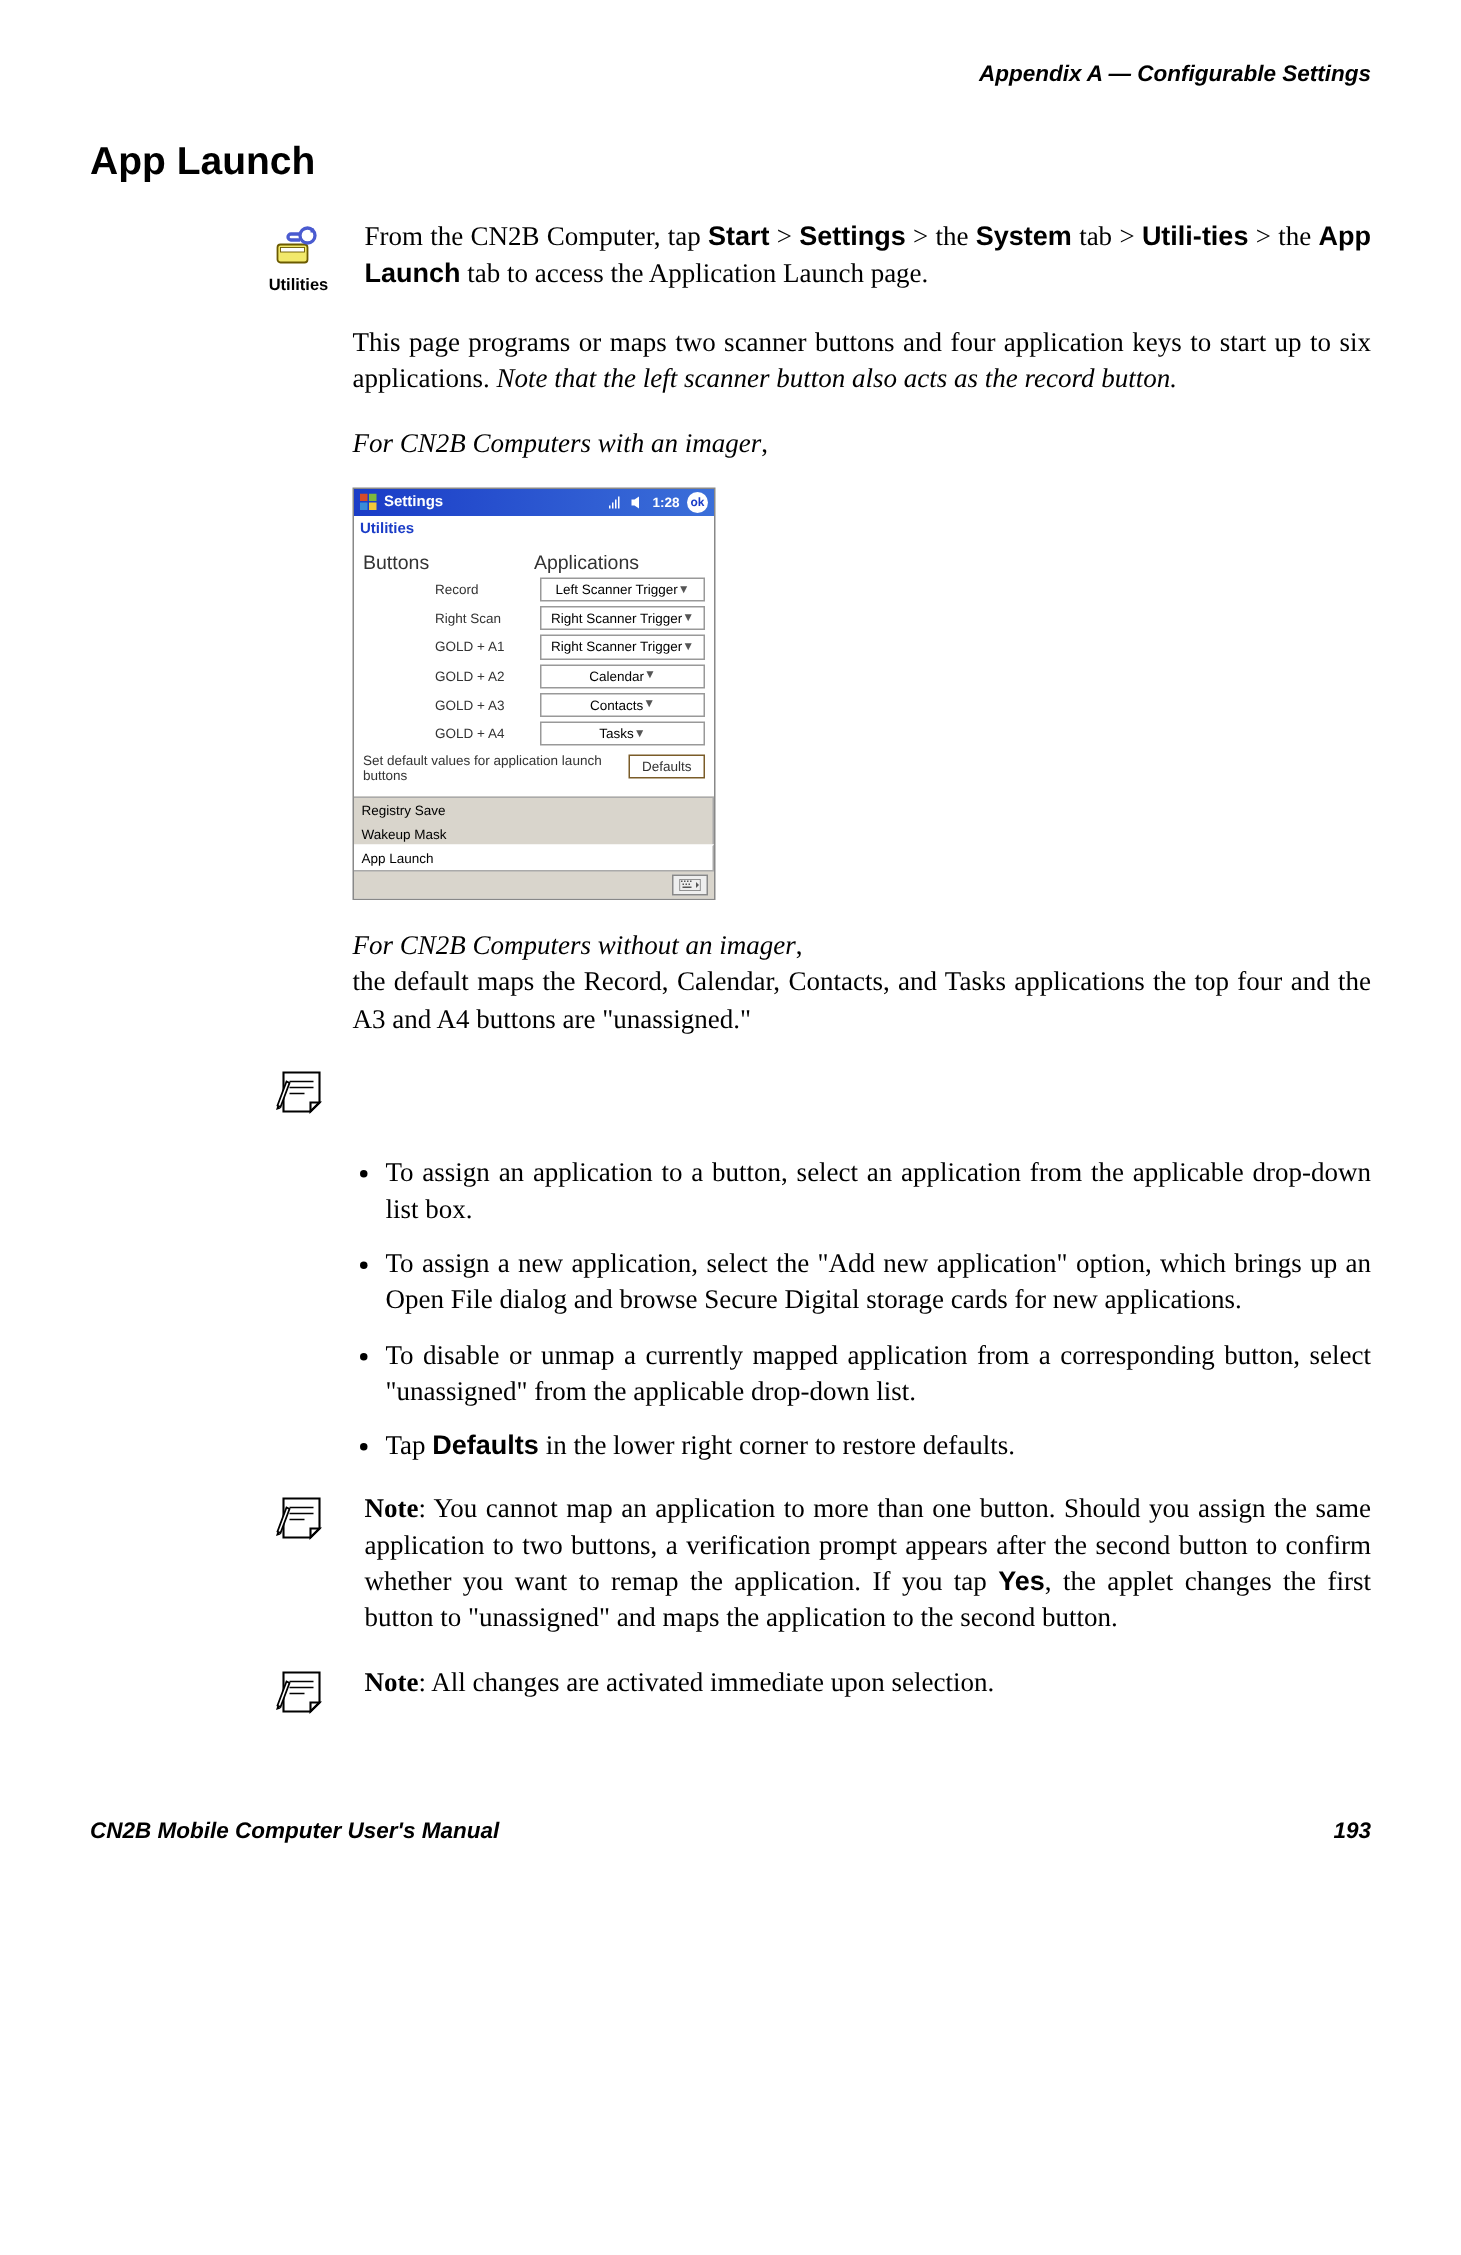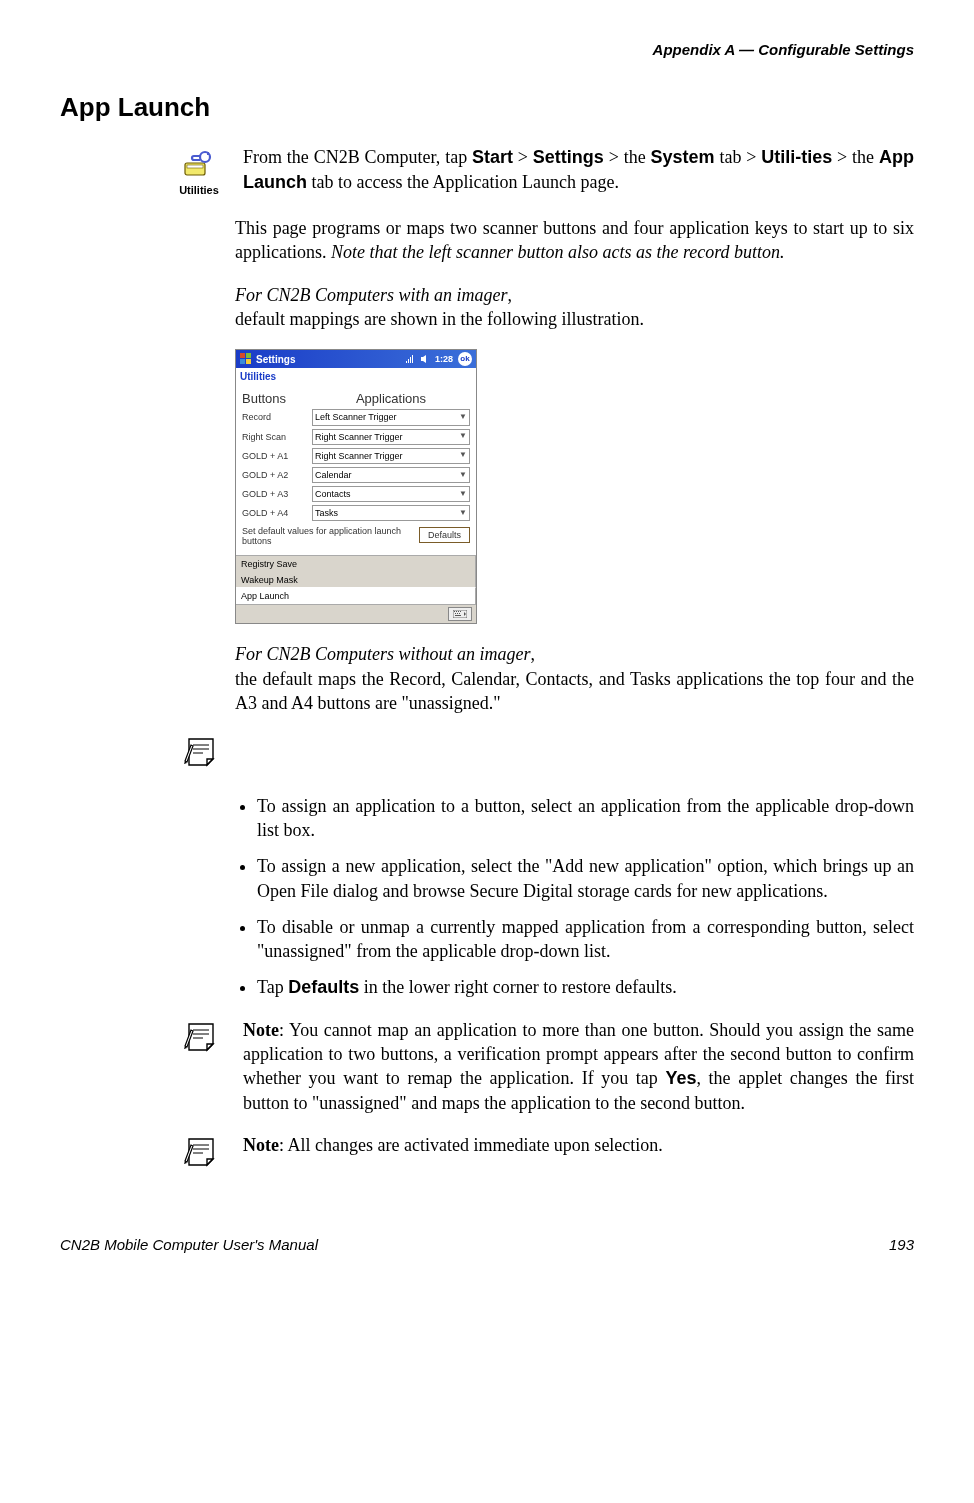--- a/index.html
+++ b/index.html
@@ -72,21 +72,21 @@
     margin-bottom: 12px;
     text-align: justify;
   }
   .bold { font-weight: bold; }
   .italic { font-style: italic; }
   .sans-bold { font-family: Arial, Helvetica, sans-serif; font-weight: bold; }
   .footer {
     display: flex;
     justify-content: space-between;
     font-family: Arial, Helvetica, sans-serif;
-    font-weight: normal;
+    font-weight: bold;
     font-style: italic;
     font-size: 15px;
     margin-top: 60px;
   }
   
   .ppc {
     margin-left: 175px;
     width: 240px;
     border: 1px solid #888;
     font-family: Tahoma, Arial, sans-serif;
@@ -111,24 +111,24 @@
     display:inline-flex; align-items:center; justify-content:center; font-size:8px; font-weight:bold;
   }
   .ppc-subtitle {
     color: #1a3cc7; font-weight: bold; font-size:10px; padding: 2px 4px;
   }
   .ppc-body { padding: 4px 6px 2px 6px; }
   .ppc-head-row { display:flex; font-size:13px; color:#333; margin-bottom:2px;}
   .ppc-head-row .c1 { width:70px; }
   .ppc-head-row .c2 { flex:1; text-align:center; }
   .ppc-row { display:flex; align-items:center; margin-bottom:3px;}
-  .ppc-row .lbl { width:70px; font-size:9px; color:#333;}
+  .ppc-row .lbl { width:70px; font-size:9px; color:#333;margin-left:48px;}
   .ppc-row .dd {
     flex:1; border:1px solid #999; background:#fff; font-size:9px; padding:1px 2px;
-    display:flex; justify-content:space-between; align-items:center;
+    display:flex; justify-content:center; align-items:center;
   }
   .ppc-row .dd .arrow { font-size:8px; color:#555; }
   .ppc-def-row {
     display:flex; align-items:flex-start; gap:6px; font-size:9px; color:#333; margin-top:6px;
   }
   .ppc-def-row .txt { flex:1; line-height:1.1;}
   .ppc-def-btn {
     border:1px solid #7a5c29; background:#fff; font-size:9px; padding:1px 8px;
   }
   .ppc-tabs {
@@ -169,21 +169,20 @@
     <span>From the CN2B Computer, tap </span><span class="sans-bold">Start</span><span> &gt; </span><span class="sans-bold">Settings</span><span> &gt; the </span><span class="sans-bold">System</span><span> tab &gt; </span><span class="sans-bold">Utili-</span><span class="sans-bold">ties</span><span> &gt; the </span><span class="sans-bold">App Launch</span><span> tab to access the Application Launch page.</span>
   </div>
 </div>
 
 <div class="content-block">
   <span>This page programs or maps two scanner buttons and four application keys to start up to six applications. </span><span class="italic">Note that the left scanner button also acts as the record button.</span>
 </div>
 
 <div class="content-block">
   <span class="italic">For CN2B Computers with an imager</span><span>,</span><br>
-  <span>default mappings are shown in the following illustration.</span>
 </div>
 
 <div class="ppc">
   <div class="ppc-title">
     <div class="ppc-title-left">
       <svg width="12" height="12" viewBox="0 0 12 12">
         <rect x="0" y="0" width="5" height="5" fill="#d64b2a"></rect>
           <rect x="6" y="0" width="5" height="5" fill="#7fba3c"></rect>
         <rect x="0" y="6" width="5" height="5" fill="#3a8bd8"></rect>
           <rect x="6" y="6" width="5" height="5" fill="#f2c93a"></rect>

